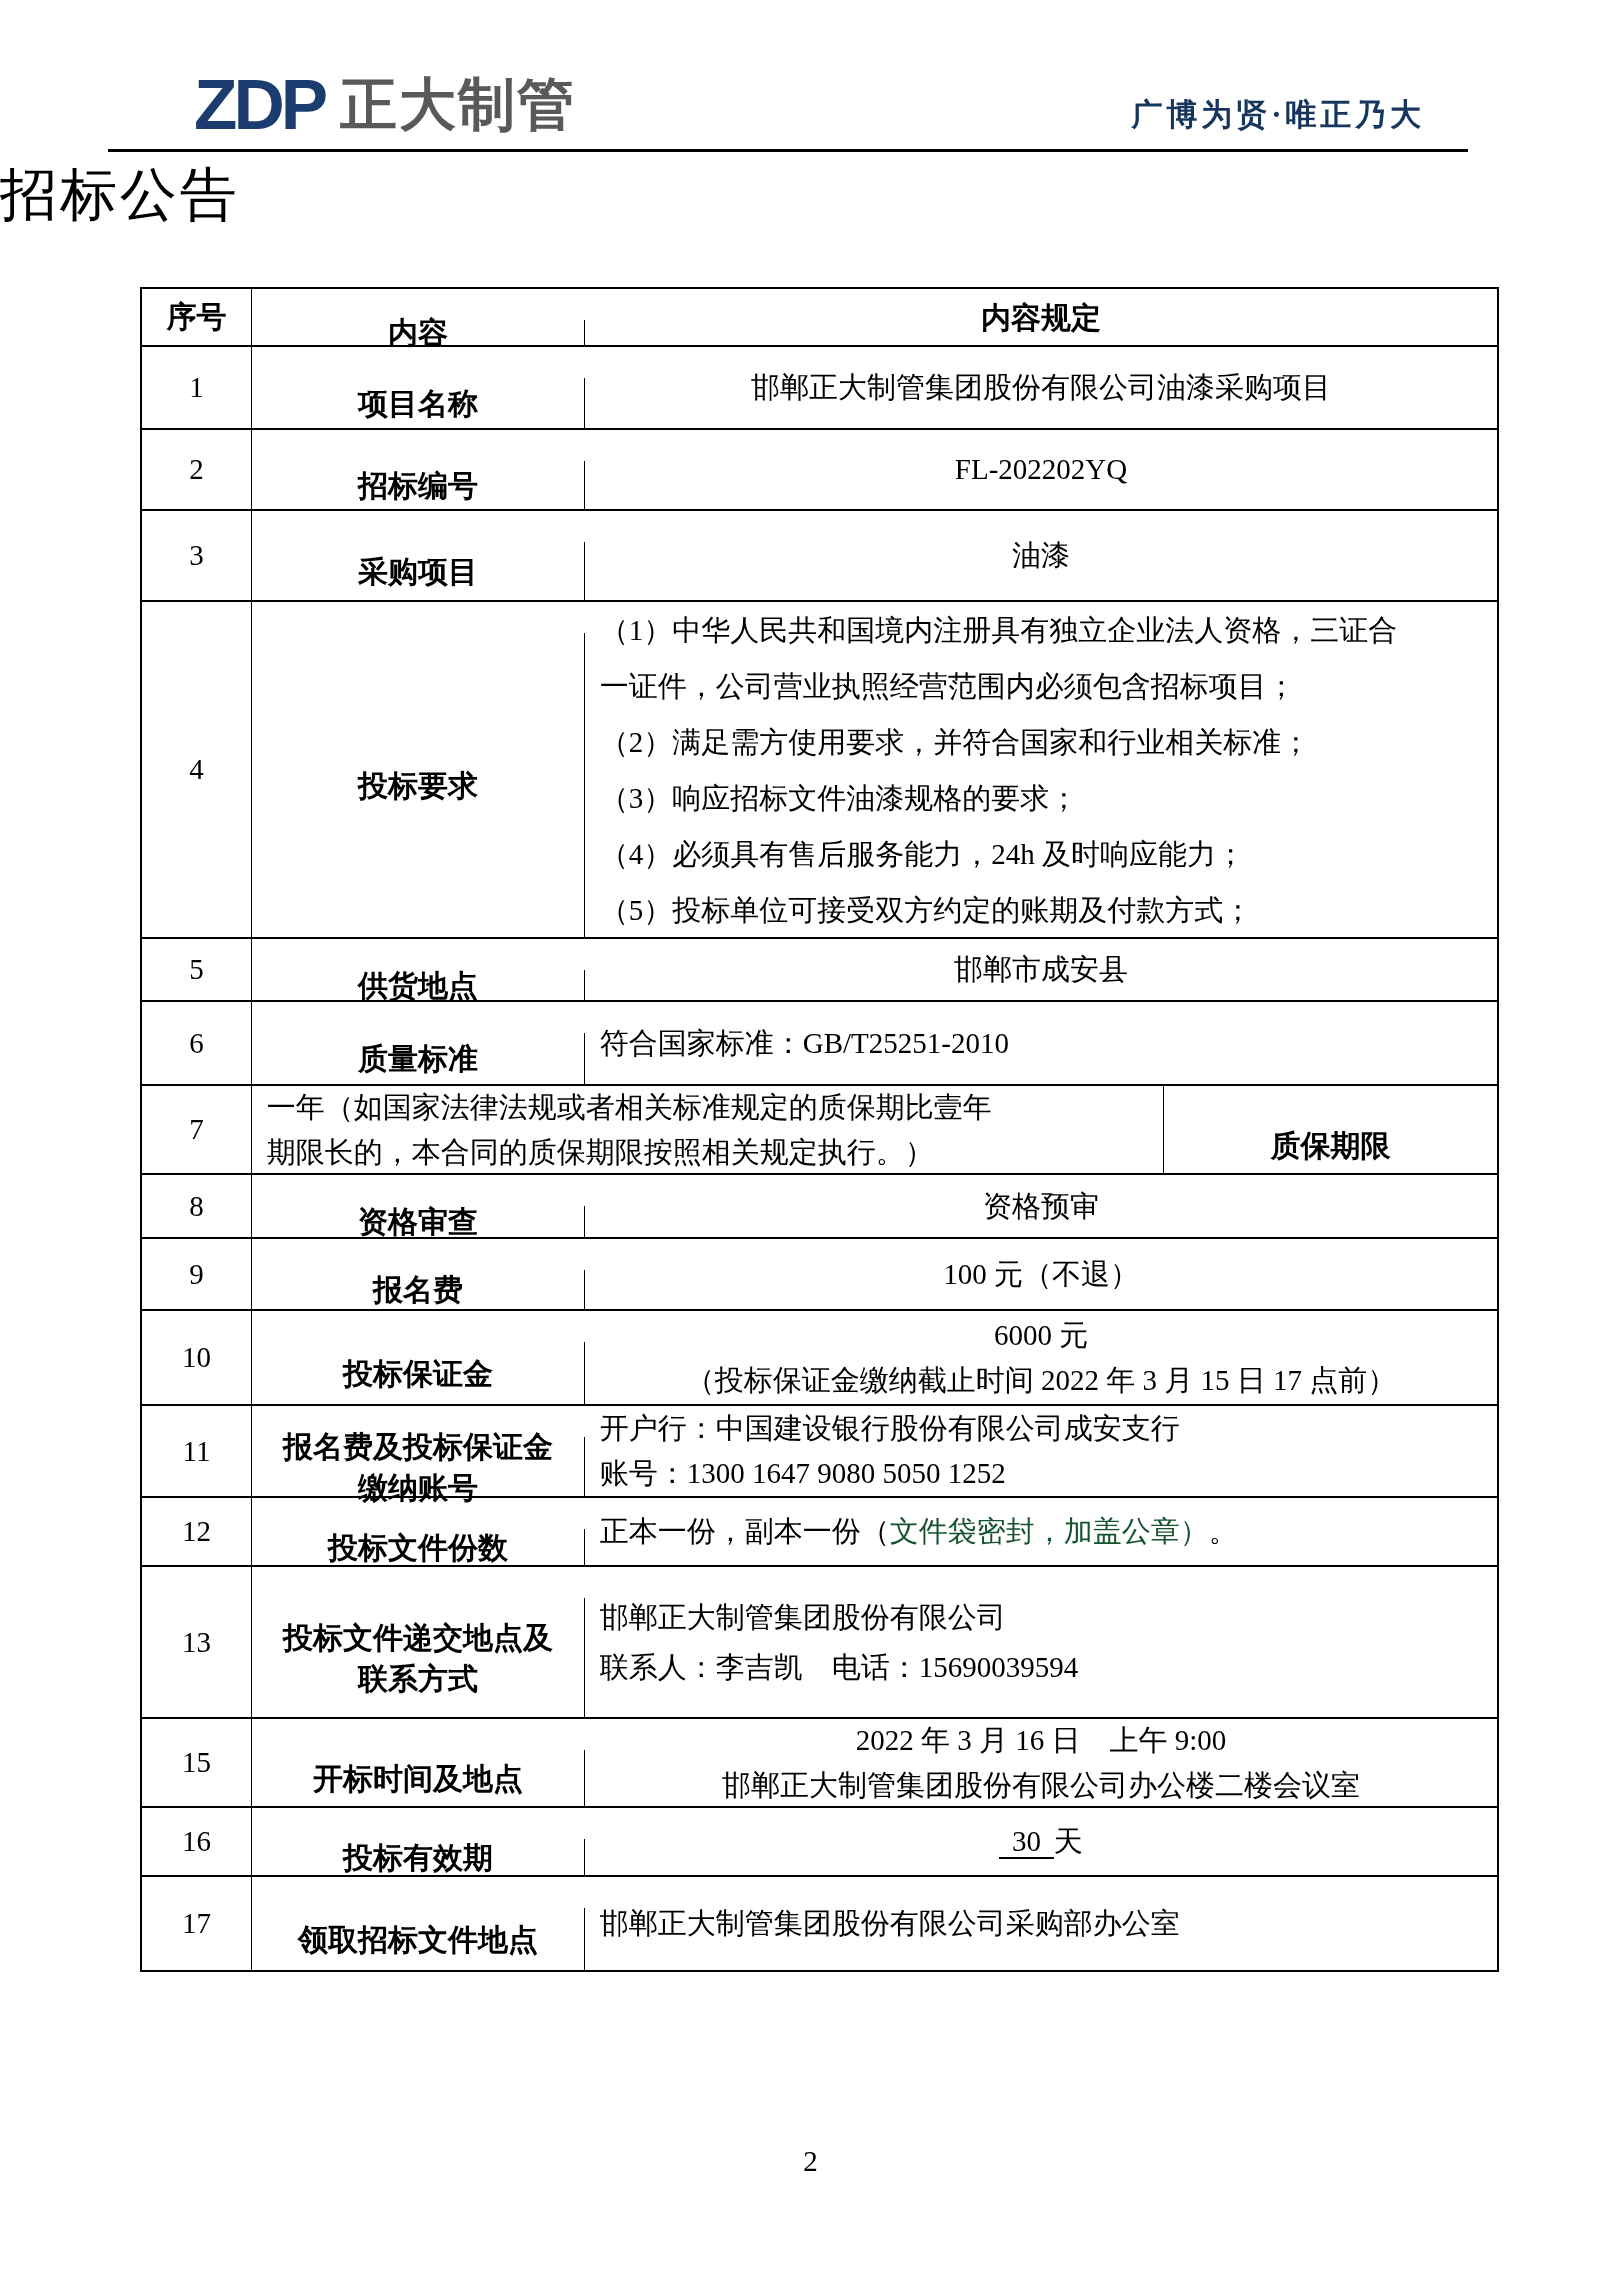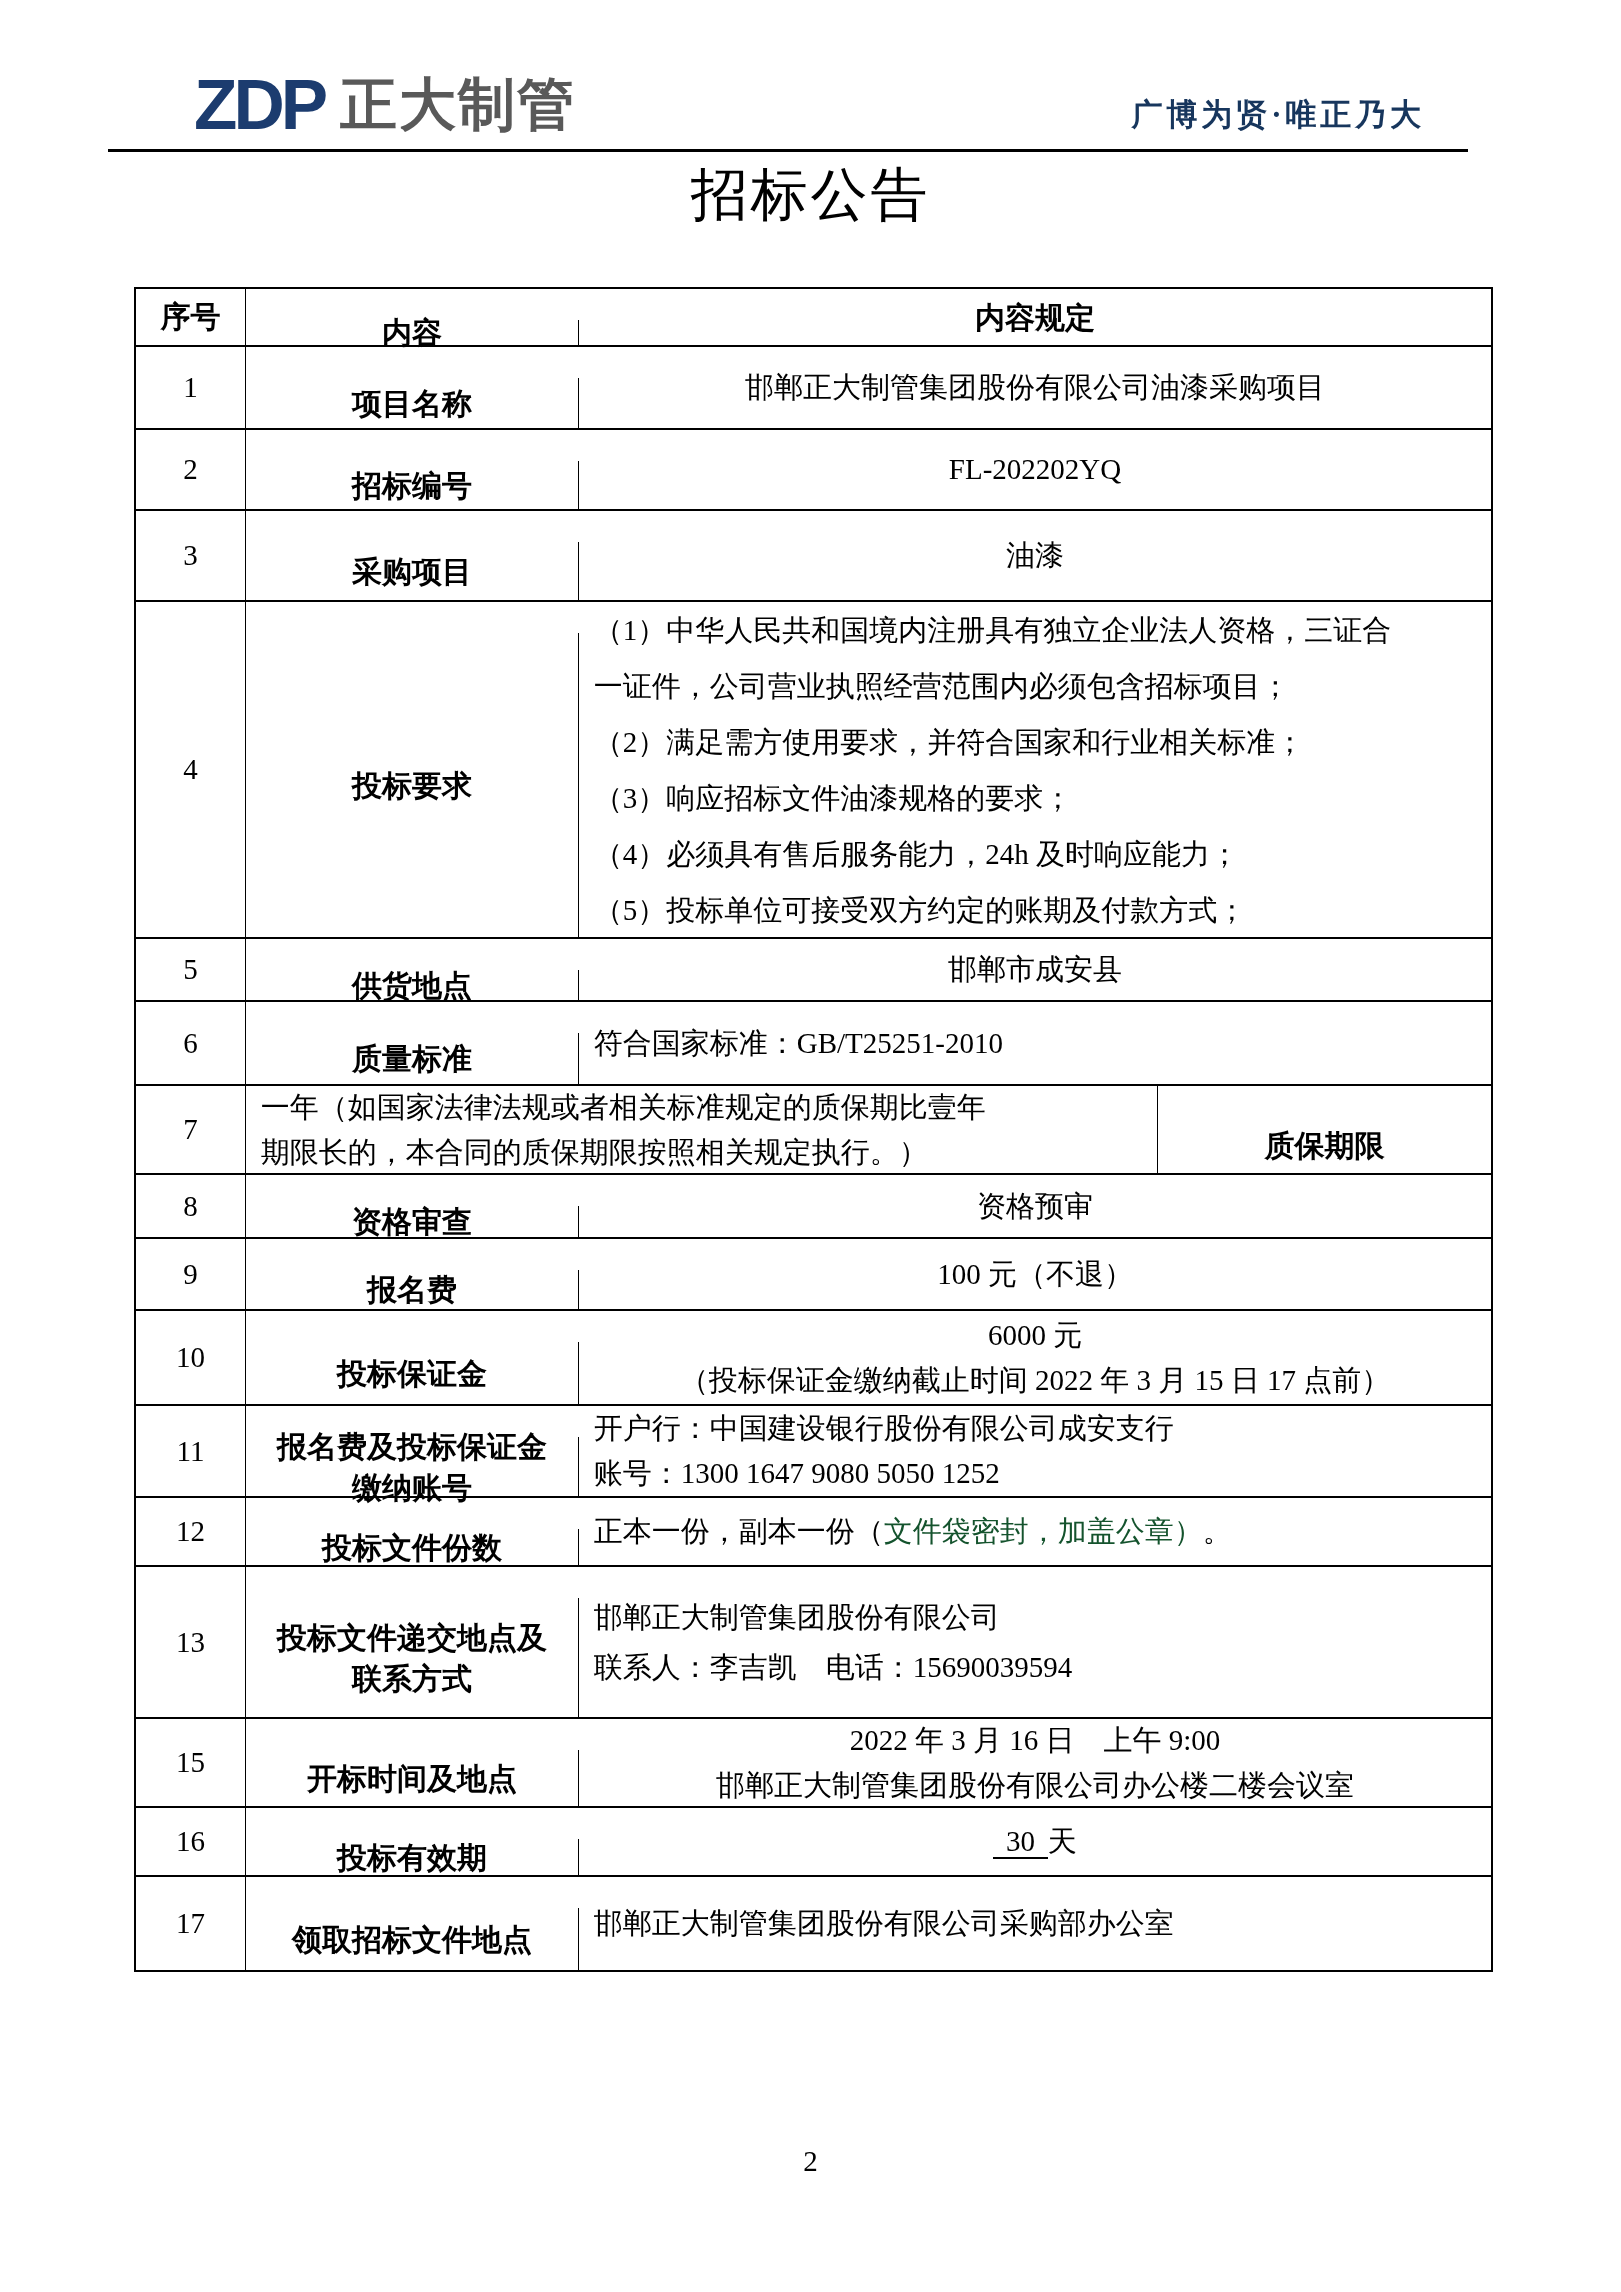--- a/index.html
+++ b/index.html
@@ -25,26 +25,26 @@
   }
   .slogan{
     position:absolute;top:94px;right:196px;
     font-size:31px;font-weight:700;color:#17365d;
     letter-spacing:3.9px;white-space:nowrap;
   }
   .header-rule{position:absolute;left:108px;top:149px;width:1360px;height:2.9px;background:#000;}
   
   .doc-title{
     position:absolute;top:157px;left:0;width:100%;
-    text-align:center;font-size:57px;font-weight:400;
+    font-size:57px;font-weight:400;
     letter-spacing:2.9px;margin:0;white-space:nowrap;
   }
   
   .doc-table{
-    position:absolute;left:134px;top:287px;width:1359px;
+    position:absolute;left:140px;top:287px;width:1359px;
     border:2px solid #000;box-sizing:border-box;
     display:flex;flex-direction:column;
   }
   .trow{display:flex;border-bottom:2px solid #000;box-sizing:border-box;}
   .trow:last-child{border-bottom:none;}
   .cell{
     border-right:1px solid #000;box-sizing:border-box;
     display:flex;flex-direction:column;justify-content:center;
   }
   .cell:last-child{border-right:none;}

